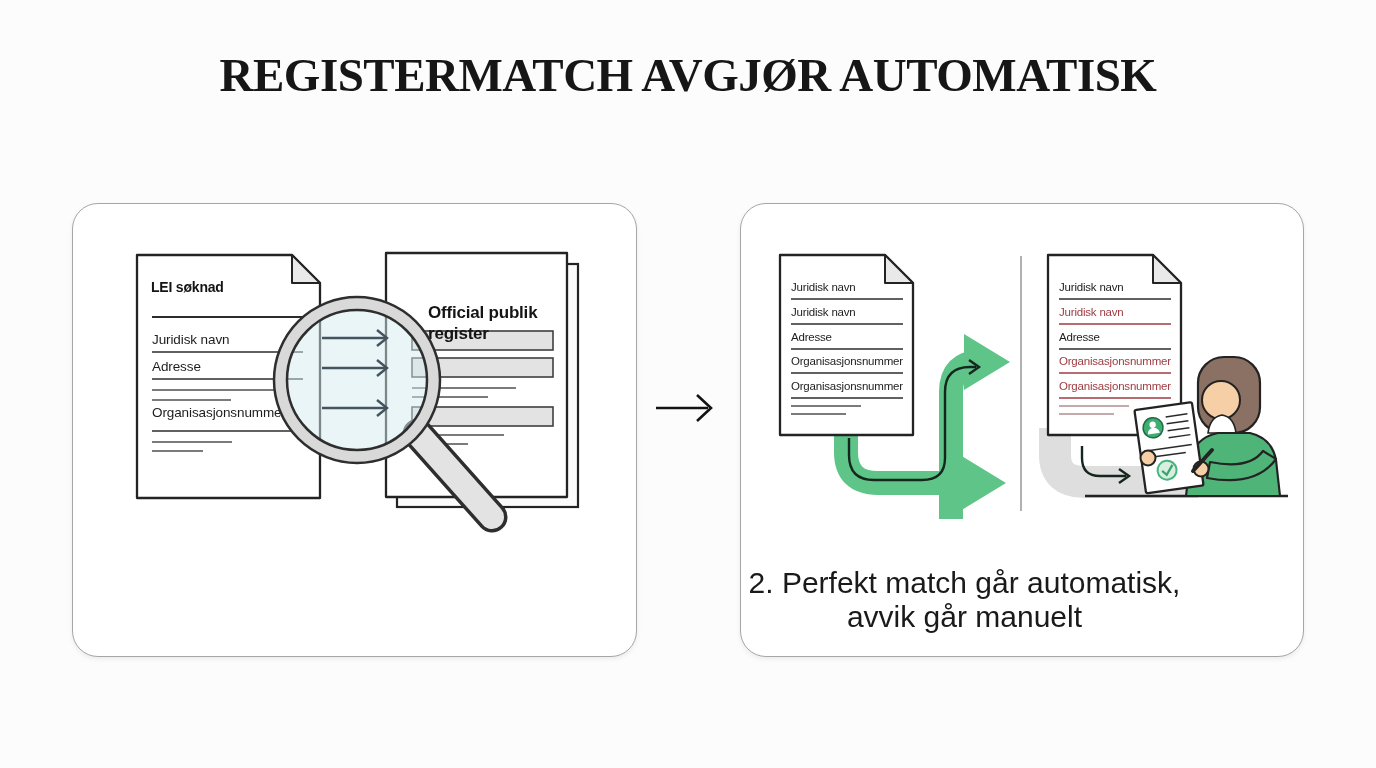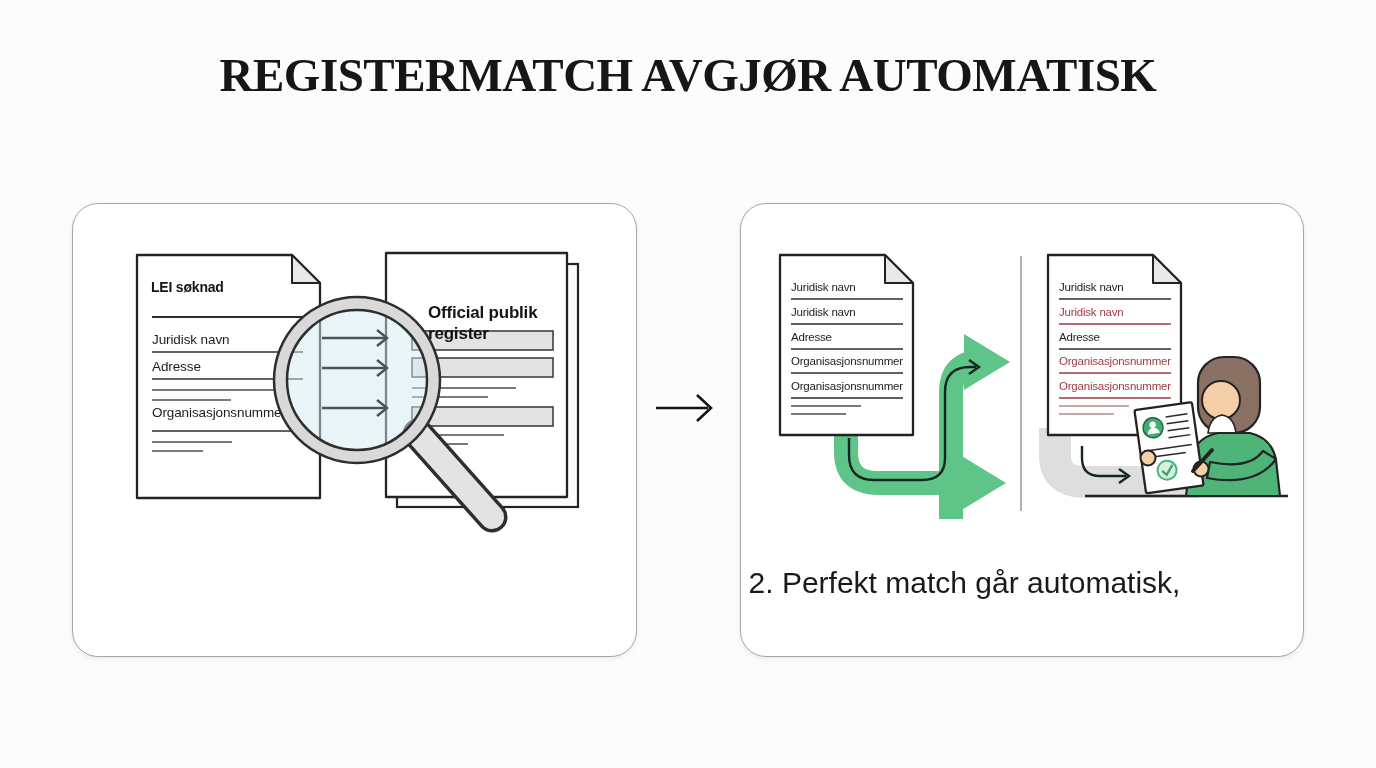--- a/index.html
+++ b/index.html
@@ -207,15 +207,16 @@
         <polyline class="cert-check" points="1159,470 1163,474.5 1170,465.5"></polyline>
       </g>
       <circle class="skin" cx="1148" cy="458" r="7.5"></circle>
       <circle class="skin" cx="1201" cy="469" r="7.5"></circle>
       <line x1="1212" y1="450" x2="1193" y2="471" stroke="#232323" stroke-width="4" stroke-linecap="round"></line>
     </g>
   </svg>
 
   <div class="caption caption-2">
     <div>2. Perfekt match går automatisk,</div>
+    <div>avvik går manuelt</div>
   </div>
 
 </div>
 
 </body></html>

